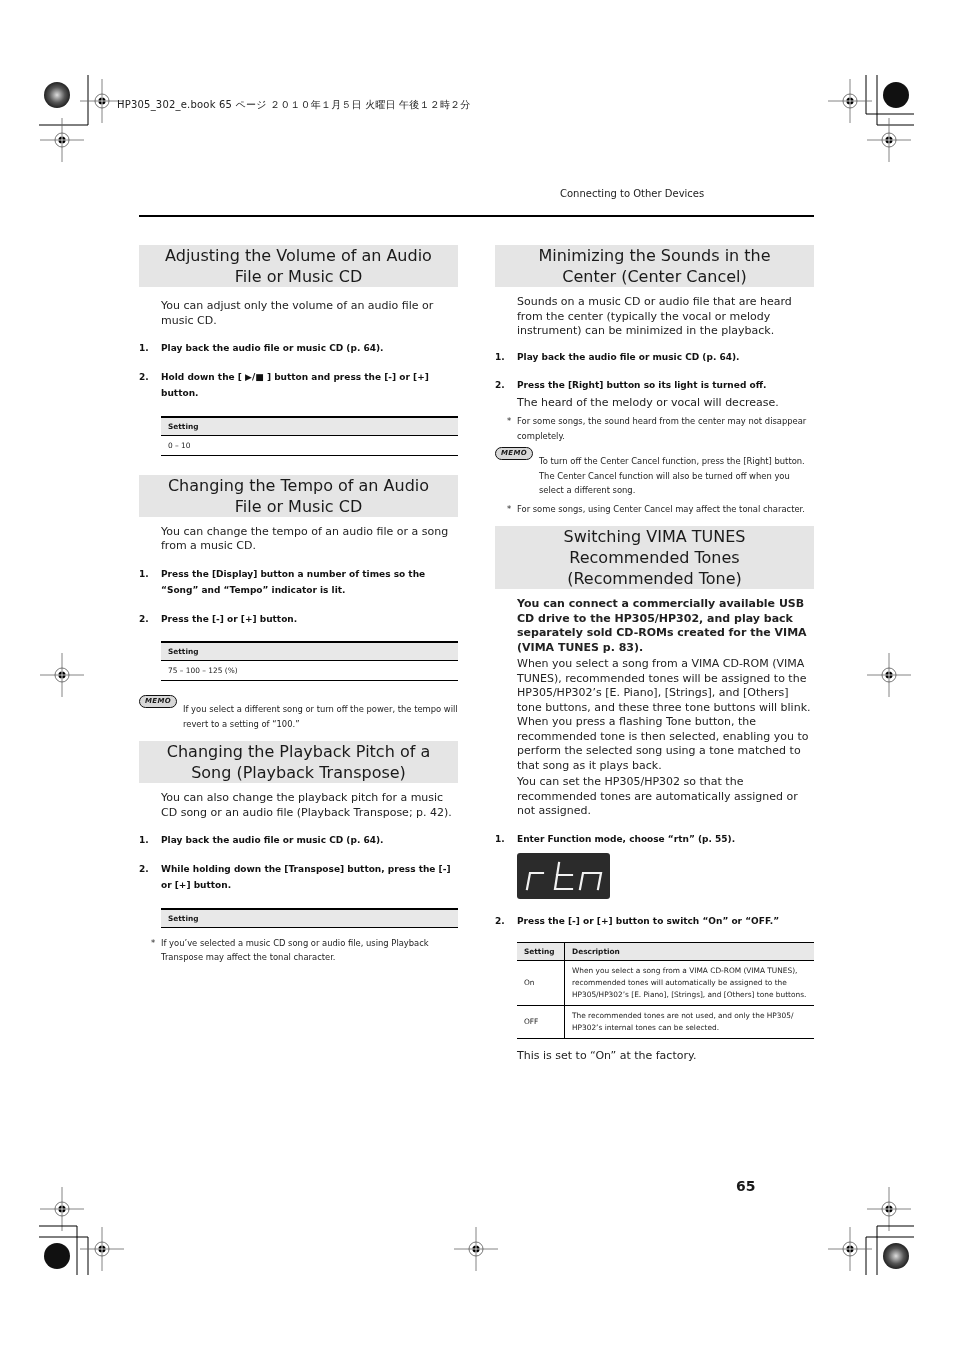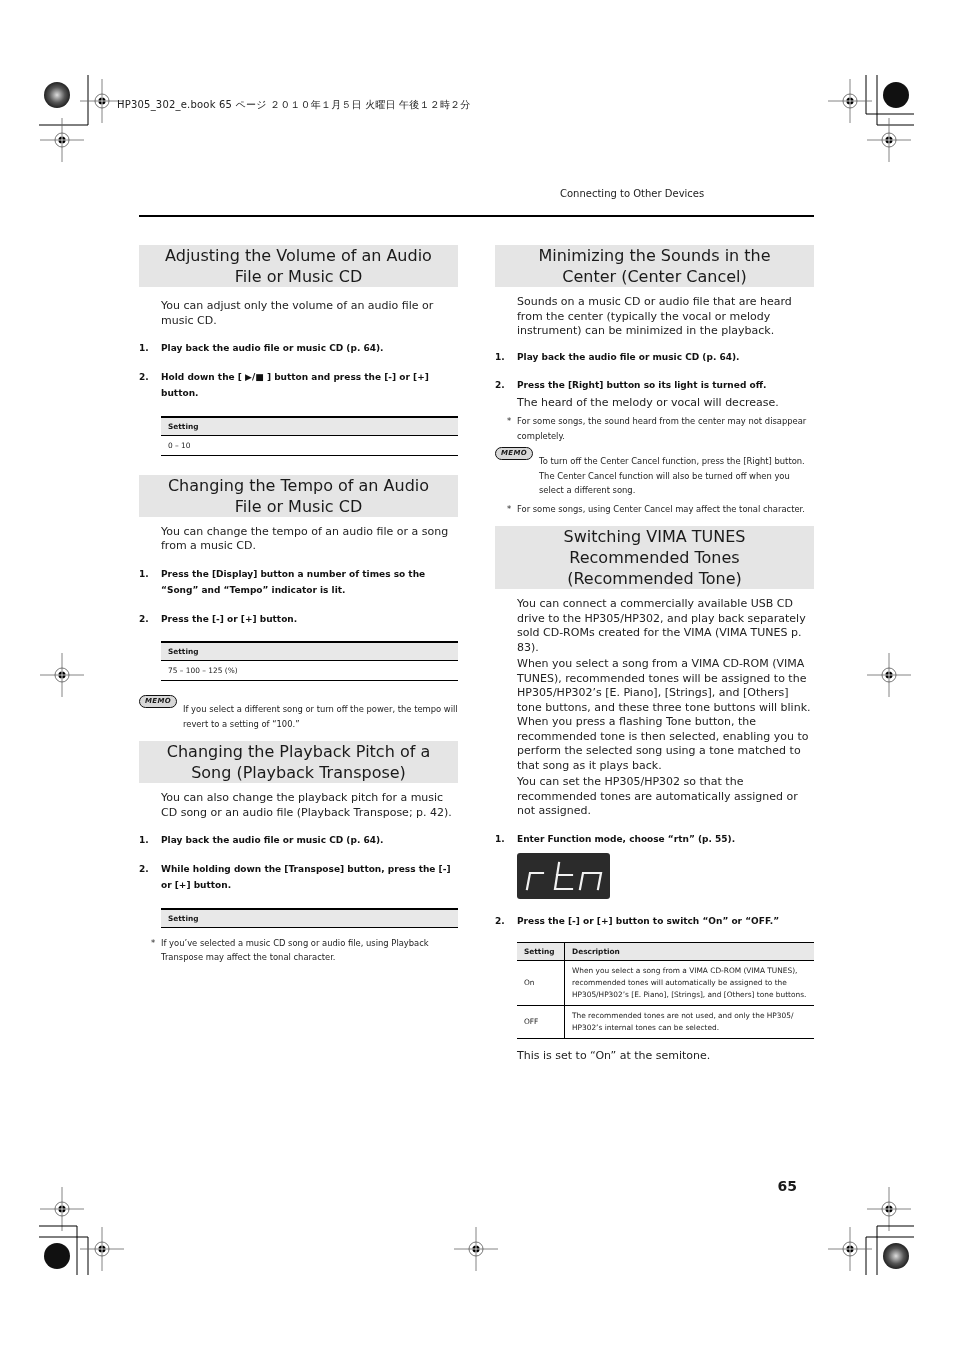--- a/index.html
+++ b/index.html
@@ -2,21 +2,21 @@
 <html><head>
 <meta charset="utf-8">
 <style>
   html, body { margin: 0; padding: 0; background: #ffffff; }
   body { width: 954px; height: 1351px; position: relative; overflow: hidden;
          font-family: "DejaVu Sans", sans-serif; color: #1a1a1a; }
   .abs { position: absolute; }
   .slug { left: 117px; top: 98px; font-size: 10px; color: #222; letter-spacing: 0.2px; white-space: nowrap; }
   .running-head { left: 560px; width: 254px; top: 188px; font-size: 10px; color: #222; }
   .head-rule { left: 139px; top: 215px; width: 675px; height: 2px; background: #000; }
-  .page-num { left: 763px; top: 1178px; width: 34px; text-align: right; font-size: 14px; font-weight: bold; }
+  .page-num { left: 736px; top: 1178px; width: 34px; text-align: left; font-size: 14px; font-weight: bold; }
 
   .col { position: absolute; width: 319px; }
   .col-left { left: 139px; }
   .col-right { left: 495px; }
 
   .sec-head { background: #e5e5e5; font-size: 16px; line-height: 21px; padding: 0 20px; color: #1a1a1a;
               font-family: "DejaVu Sans", sans-serif; text-align: center; }
   .para { font-size: 11px; line-height: 14.5px; margin-left: 22px; color: #222; }
   .step { position: relative; font-size: 9px; font-weight: bold; line-height: 16.5px; padding-left: 22px; color: #111; }
   .step .num { position: absolute; left: 0; top: 0; }
@@ -203,21 +203,21 @@
       <div class="memo-text">To turn off the Center Cancel function, press the [Right] button. The Center Cancel function will also be turned off when you select a different song.</div>
     </div>
     <div class="note" style="margin-top:4px;">
       <span class="ast">*</span>
       <span>For some songs, using Center Cancel may affect the tonal character.</span>
     </div>
   </section>
 
   <section style="margin-top:10px;">
     <div class="sec-head">Switching VIMA TUNES Recommended Tones (Recommended Tone)</div>
-    <div class="para" style="margin-top:8px;">You can connect a commercially available USB CD drive to the HP305/HP302, and play back separately sold CD-ROMs created for the VIMA (VIMA TUNES p. 83).</div>
+    <div class="para" style="margin-top:8px;font-weight:bold;">You can connect a commercially available USB CD drive to the HP305/HP302, and play back separately sold CD-ROMs created for the VIMA (VIMA TUNES p. 83).</div>
     <div class="para" style="margin-top:2px;">When you select a song from a VIMA CD-ROM (VIMA TUNES), recommended tones will be assigned to the HP305/HP302’s [E. Piano], [Strings], and [Others] tone buttons, and these three tone buttons will blink. When you press a flashing Tone button, the recommended tone is then selected, enabling you to perform the selected song using a tone matched to that song as it plays back.</div>
     <div class="para" style="margin-top:2px;">You can set the HP305/HP302 so that the recommended tones are automatically assigned or not assigned.</div>
     <div class="step" style="margin-top:12px;">
       <span class="num">1.</span>
       <span>Enter Function mode, choose “rtn” (p. 55).</span>
     </div>
     <div class="lcd" style="margin-top:6px;">
       <svg width="93" height="46">
         <g stroke="#f2f2f2" stroke-width="2.2" fill="none" stroke-linecap="square">
 
@@ -242,17 +242,17 @@
       <tr>
         <td class="c1">On</td>
         <td>When you select a song from a VIMA CD-ROM (VIMA TUNES), recommended tones will automatically be assigned to the HP305/HP302’s [E. Piano], [Strings], and [Others] tone buttons.</td>
       </tr>
       <tr>
         <td class="c1">OFF</td>
         <td>The recommended tones are not used, and only the HP305/ HP302’s internal tones can be selected.</td>
       </tr>
     </tbody>
       </table>
-    <div class="para" style="margin-top:10px;">This is set to “On” at the semitone.</div>
+    <div class="para" style="margin-top:10px;">This is set to “On” at the factory.</div>
   </section>
 </div>
 
 <div class="abs page-num">65</div>
 
 </body></html>

